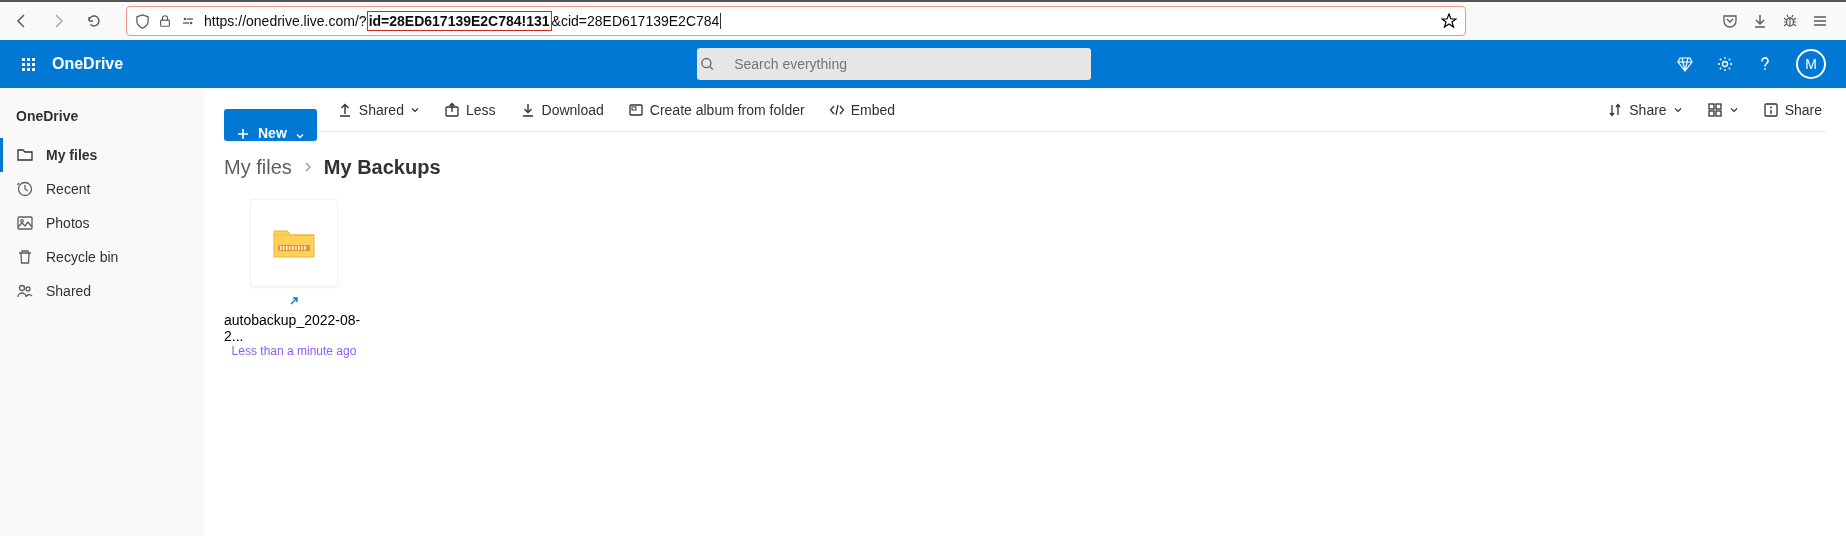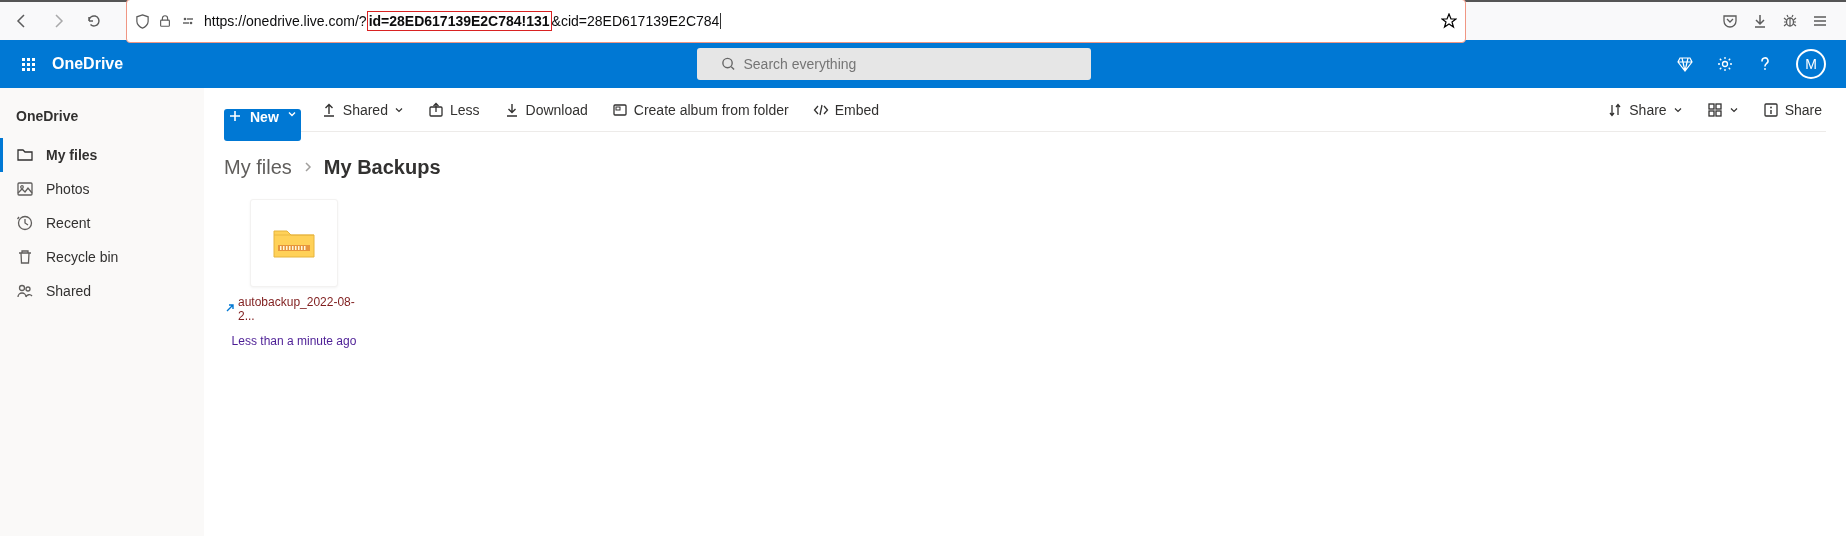--- a/index.html
+++ b/index.html
@@ -2,73 +2,73 @@
 <html><head>
 <meta charset="utf-8">
 <style>
 * { margin: 0; padding: 0; box-sizing: border-box; font-family: "Segoe UI", -apple-system, BlinkMacSystemFont, sans-serif; }
 body { background: #fff; width: 1846px; height: 536px; overflow: hidden; }
 
 
 .browser-chrome { height: 40px; background: #f9f9fa; border-top: 2px solid #555; display: flex; align-items: center; padding: 0 8px; gap: 8px; }
 .nav-btn { width: 28px; height: 28px; display: flex; align-items: center; justify-content: center; color: #5c5c5c; }
 .nav-btn.disabled { opacity: 0.5; }
-.url-bar { flex: 1; height: 44px; background: #fff; border: 1px solid #f09683; border-radius: 4px; display: flex; align-items: center; padding: 0 8px; margin: 0 10px; gap: 8px; max-width: 1340px; }
+.url-bar { flex: 1; height: 30px; background: #fff; border: 1px solid #f09683; border-radius: 4px; display: flex; align-items: center; padding: 0 8px; margin: 0 10px; gap: 8px; max-width: 1340px; }
 .url-row { display: flex; align-items: center; gap: 8px; flex: 1;}
 .url-icons { display: flex; align-items: center; gap: 8px; color: #5c5c5c; }
 .url-text { flex: 1; font-size: 14px; color: #0c0c0d; display: flex; align-items: center; }
 .url-text .plain { white-space: nowrap; }
 .url-highlight { border: 1px solid #d92222; padding: 0 1px; display: inline-block; line-height: 18px; font-weight: bold; }
 .url-end-cursor { border-right: 1px solid #333; padding-right: 1px; }
 .ext-icons { display: flex; align-items: center; gap: 14px; color: #5c5c5c; padding: 0 10px; margin-left: auto;}
 
 
 .app-header { height: 48px; background: #0078d4; display: flex; align-items: center; padding: 0 8px; color: #fff; }
 .waffle { width: 40px; height: 40px; display: flex; align-items: center; justify-content: center; }
 .waffle-icon { display: grid; grid-template-columns: repeat(3, 3px); grid-template-rows: repeat(3, 3px); gap: 2px; }
 .waffle-icon span { background: #fff; width: 3px; height: 3px; }
 .app-title { font-size: 16px; font-weight: 600; margin-left: 4px; }
 .search-container { flex: 1; display: flex; justify-content: center; }
-.search-box { width: 394px; height: 32px; background: #e6e6e6; border-radius: 3px; display: flex; align-items: center; padding: 0 24px; color: #666; gap: 8px; }
+.search-box { width: 394px; height: 32px; background: #e6e6e6; border-radius: 3px; display: flex; align-items: center; padding: 0 3px; color: #666; gap: 20px; }
 .search-box input { border: none; background: transparent; outline: none; font-size: 14px; color: #666; width: 100%; }
 .header-right { display: flex; align-items: center; gap: 22px; padding: 0 12px; }
 .header-icon { color: #fff; display: flex; align-items: center; justify-content: center; }
 .avatar { width: 30px; height: 30px; border: 2px solid #fff; border-radius: 50%; display: flex; align-items: center; justify-content: center; font-size: 14px; color: #fff; }
 
 
 .main { display: flex; height: calc(536px - 40px - 48px); }
 .sidebar { width: 204px; background: #faf9f8; padding-top: 12px; }
 .sidebar-title { font-size: 14px; font-weight: 600; padding: 8px 16px 14px 16px; color: #323130; }
 .sidebar-item { display: flex; align-items: center; gap: 12px; padding: 8px 16px; font-size: 14px; color: #323130; cursor: pointer; }
 .sidebar-item.active { font-weight: 600; border-left: 3px solid #0078d4; padding-left: 13px; }
 .sidebar-item svg { flex-shrink: 0; }
 
 .content { flex: 1; padding: 0 20px; }
 
 
 .toolbar { height: 44px; display: flex; align-items: center; gap: 16px; border-bottom: 1px solid #edebe9; padding: 0 0; }
-.btn-new { height: 32px; background: #0078d4; color: #fff; border: none; border-radius: 3px; padding: 0 4px; display: flex; align-items: flex-start; gap: 8px; font-size: 14px; font-weight: 600; cursor: pointer; margin-top: 30px; }
+.btn-new { height: 32px; background: #0078d4; color: #fff; border: none; border-radius: 3px; padding: 0 12px; display: flex; align-items: flex-end; gap: 8px; font-size: 14px; font-weight: 600; cursor: pointer; margin-top: 30px; }
 .btn-new .chev { font-size: 10px; }
 .toolbar-btn { height: 32px; background: transparent; border: none; display: flex; align-items: center; gap: 6px; font-size: 14px; color: #323130; cursor: pointer; padding: 0 4px; }
 .toolbar-right { margin-left: auto; display: flex; align-items: center; gap: 16px; }
 
 
 .breadcrumb { display: flex; align-items: center; gap: 10px; padding: 24px 0 14px 0; font-size: 20px; }
 .breadcrumb .crumb { color: #605e5c; }
 .breadcrumb .sep { color: #a19f9d; font-size: 14px; }
 .breadcrumb .current { font-weight: 600; color: #323130; }
 
 
 .file-grid { display: flex; gap: 20px; padding-top: 6px; }
 .file-tile { width: 140px; cursor: pointer; }
 .file-thumb { width: 88px; height: 88px; background: #fff; border: 1px solid #f3f2f1; border-radius: 3px; margin: 0 auto 8px auto; display: flex; align-items: center; justify-content: center; box-shadow: 0 1px 3px rgba(0,0,0,0.05); }
 .zip-icon { width: 44px; height: 36px; }
-.file-name-row { display: flex; align-items: center; gap: 2px; justify-content: center; font-size: 12px; color: #7f1d1d; }
+.file-name-row { display: flex; align-items: center; gap: 2px; justify-content: center; font-size: 14px; color: #000000; flex-direction: column; }
 .share-indicator { color: #0078d4; font-size: 12px; }
-.file-date { font-size: 12px; color: #4c1d95; text-align: center; margin-top: 11px; }
+.file-date { font-size: 12px; color: #8b5cf6; text-align: center; margin-top: 0; }
 </style>
 </head>
 <body>
 
 <div class="browser-chrome">
   <div class="nav-btn">
     <svg width="16" height="16" viewBox="0 0 16 16">
         <path d="M10 2 L4 8 L10 14" fill="none" stroke="currentColor" stroke-width="1.5"></path>
       </svg>
   </div>
@@ -180,33 +180,33 @@
   <div class="sidebar">
     <div class="sidebar-title">OneDrive</div>
     <div class="sidebar-item active">
       <svg width="18" height="18" viewBox="0 0 18 18">
           <path d="M2 4 H7 L9 6 H16 V14 H2 Z" fill="none" stroke="#323130" stroke-width="1.3"></path>
         </svg>
       <span>My files</span>
     </div>
     <div class="sidebar-item">
       <svg width="18" height="18" viewBox="0 0 18 18">
+          <circle cx="9" cy="9" r="6.5" fill="none" stroke="#605e5c" stroke-width="1.3"></circle>
+          <path d="M9 5 V9 L12 11" fill="none" stroke="#605e5c" stroke-width="1.3"></path>
+          <path d="M3 3 L1.5 5" stroke="#605e5c" stroke-width="1.3"></path>
+        </svg>
+      <span>Recent</span>
+    </div>
+    <div class="sidebar-item">
+      <svg width="18" height="18" viewBox="0 0 18 18">
           <rect x="2" y="3" width="14" height="12" rx="1" fill="none" stroke="#605e5c" stroke-width="1.3"></rect>
           <circle cx="6" cy="7" r="1.3" fill="none" stroke="#605e5c" stroke-width="1.2"></circle>
           <path d="M2 13 L6 9 L9 12 L12 8 L16 13" fill="none" stroke="#605e5c" stroke-width="1.3"></path>
         </svg>
       <span>Photos</span>
-    </div>
-    <div class="sidebar-item">
-      <svg width="18" height="18" viewBox="0 0 18 18">
-          <circle cx="9" cy="9" r="6.5" fill="none" stroke="#605e5c" stroke-width="1.3"></circle>
-          <path d="M9 5 V9 L12 11" fill="none" stroke="#605e5c" stroke-width="1.3"></path>
-          <path d="M3 3 L1.5 5" stroke="#605e5c" stroke-width="1.3"></path>
-        </svg>
-      <span>Recent</span>
     </div>
     <div class="sidebar-item">
       <svg width="18" height="18" viewBox="0 0 18 18">
           <path d="M3 5 H15 M6 5 V3 H12 V5 M5 5 L5.5 15 H12.5 L13 5" fill="none" stroke="#605e5c" stroke-width="1.3"></path>
         </svg>
       <span>Recycle bin</span>
     </div>
     <div class="sidebar-item">
       <svg width="18" height="18" viewBox="0 0 18 18">
           <circle cx="6" cy="6" r="2.5" fill="none" stroke="#605e5c" stroke-width="1.3"></circle>

